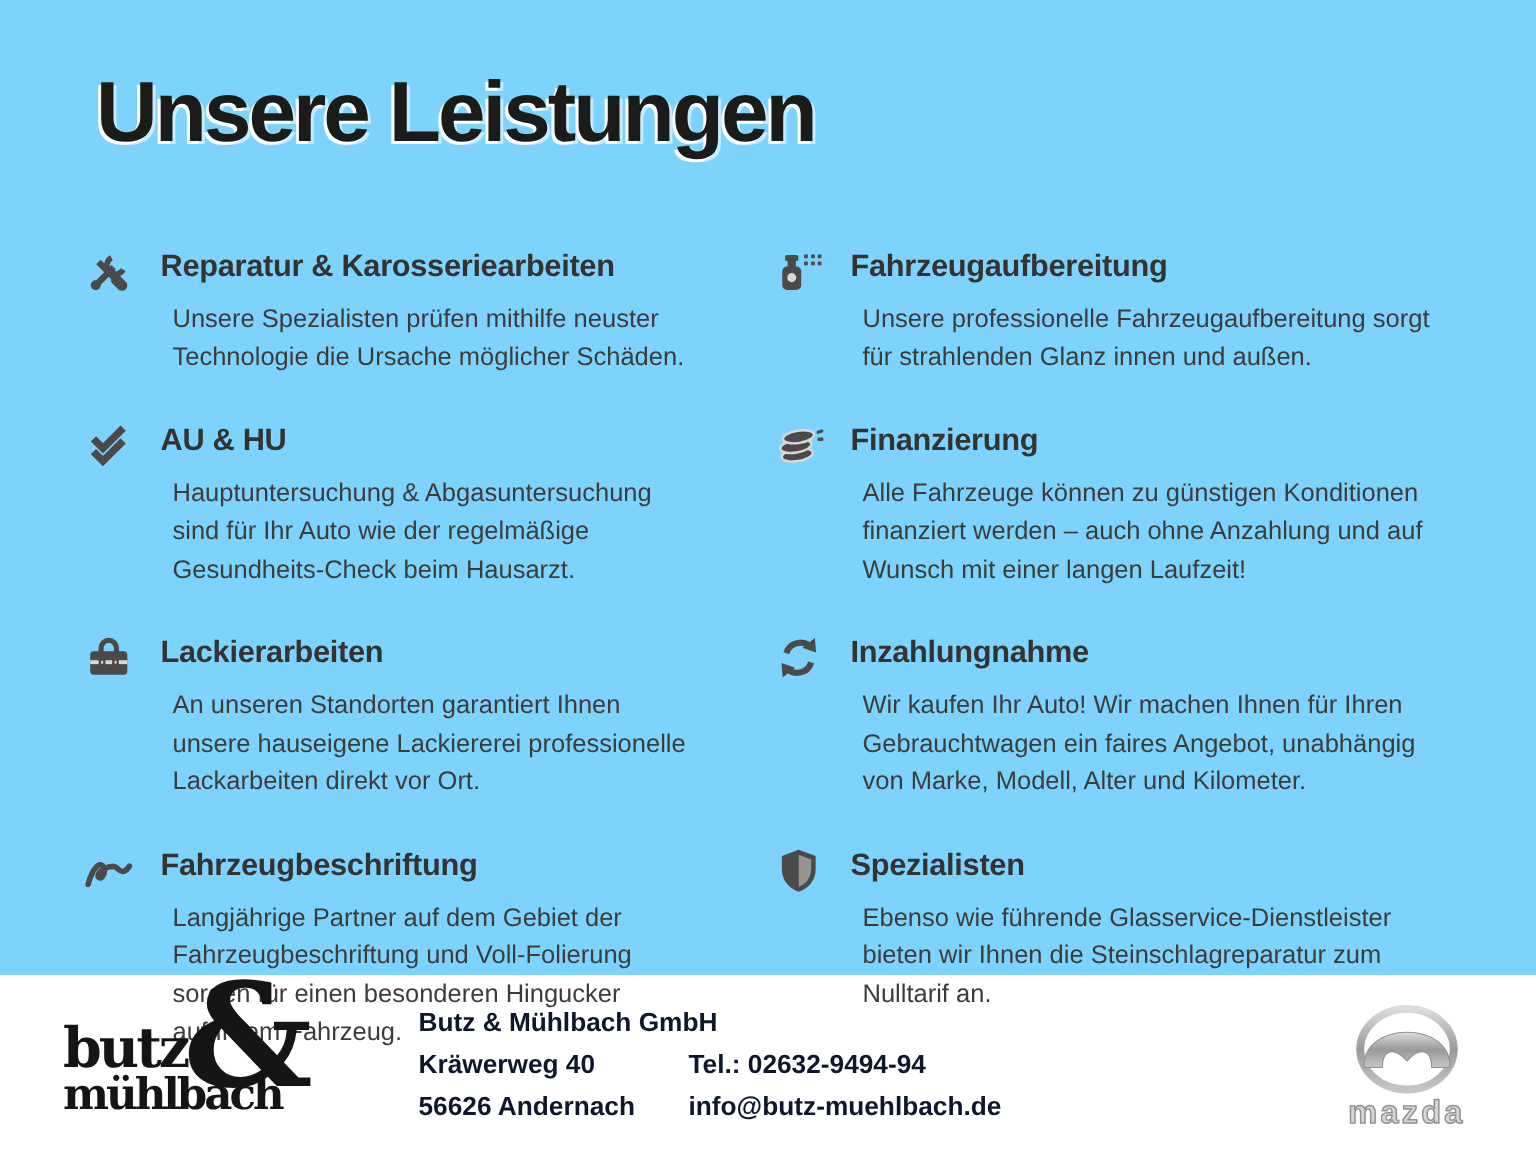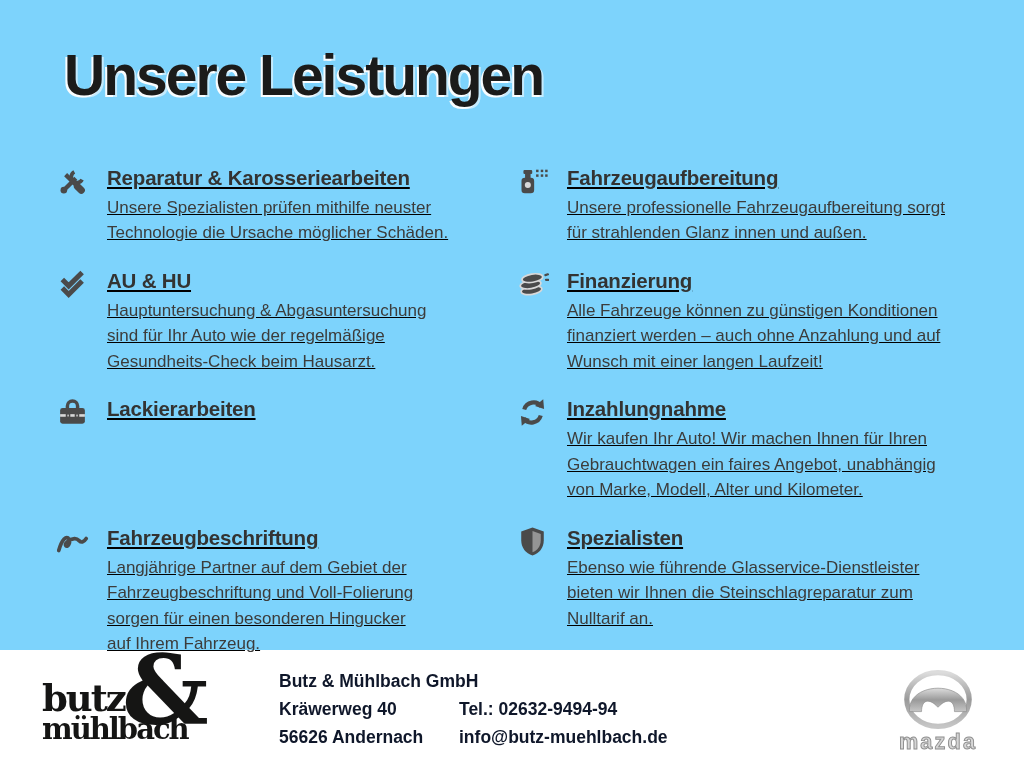--- a/index.html
+++ b/index.html
@@ -17,32 +17,31 @@
     margin:0 0 0 8px;line-height:1.12;
     text-shadow:-2px 2px 0 rgba(255,255,255,0.95), 2px 2px 0 rgba(255,255,255,0.55);
   }
   .services{
     margin-top:56px;
     display:grid;
     grid-template-columns:460px 468px;
     grid-template-rows:repeat(4,auto);
     grid-auto-flow:column;
     row-gap:21px;
-    text-decoration:underline;
   }
   .service{display:flex;align-items:flex-start;}
   .service .icon{width:33px;height:33px;flex:0 0 33px;margin-top:1px;}
   .service .icon svg{width:33px;height:33px;display:block;}
   .service .body{margin-left:18px;}
   .service .title{
     font-size:20.5px;font-weight:700;color:#333332;letter-spacing:-0.2px;
     line-height:28px;margin:0 0 3px 0;
   }
   .service .desc{
-    font-size:17px;color:#3c3c3b;line-height:25.5px;white-space:pre-line;margin:0;
+    font-size:17px;color:#3c3c3b;line-height:25.5px;white-space:pre-line;margin:8px;
   }
   .footer{
     width:1024px;height:118px;background:#ffffff;box-sizing:border-box;
     display:flex;align-items:center;padding:0 34px 0 30px;
   }
   .bm-logo{
     position:relative;width:212px;height:86px;flex:0 0 212px;
     font-family:"DejaVu Serif","Liberation Serif",serif;font-weight:700;color:#151514;
     margin-top:4px;
   }
@@ -109,20 +108,23 @@
           <rect x="3" y="8.8" width="18" height="11.4" rx="1.8" fill="#4a4a4a"></rect>
           <rect x="3" y="13.2" width="18" height="1.9" fill="#d8d8d8"></rect>
           <rect x="7.1" y="12.1" width="3.3" height="4.0" rx="0.6" fill="#4a4a4a"></rect>
           <rect x="13.6" y="12.1" width="3.3" height="4.0" rx="0.6" fill="#4a4a4a"></rect>
           <rect x="8.3" y="13.5" width="1.0" height="1.4" fill="#d8d8d8"></rect>
           <rect x="14.8" y="13.5" width="1.0" height="1.4" fill="#d8d8d8"></rect>
         </svg>
       </span>
       <div class="body">
         <div class="title">Lackierarbeiten</div>
+        <p class="desc">An unseren Standorten garantiert Ihnen
+unsere hauseigene Lackiererei professionelle
+Lackarbeiten direkt vor Ort.</p>
       </div>
     </div>
 
     <div class="service">
       <span class="icon">
         <svg viewBox="0 0 24 24">
           <path d="M2 18.6 C4.2 10.5 7.8 7.2 9.4 10.2 C10.8 12.8 8.6 16.6 7.1 15.1 C5.7 13.7 9.8 10.1 13.4 9.9 C17.0 9.7 16.6 12.9 19.2 12.3 C20.7 11.9 21.5 10.6 22 9.8" stroke="#4a4a4a" stroke-width="2.7" fill="none" stroke-linecap="round"></path>
         </svg>
       </span>
       <div class="body">

